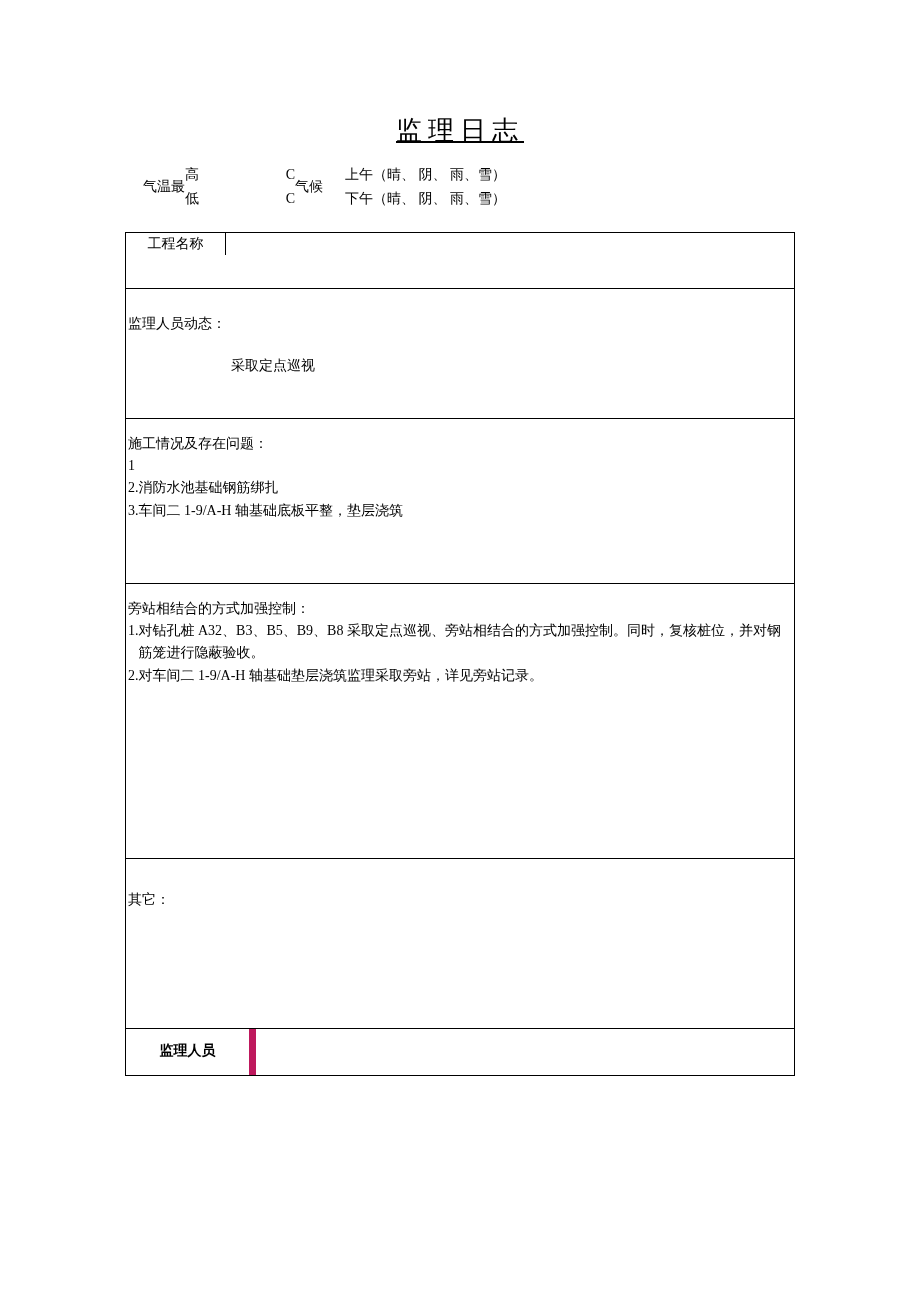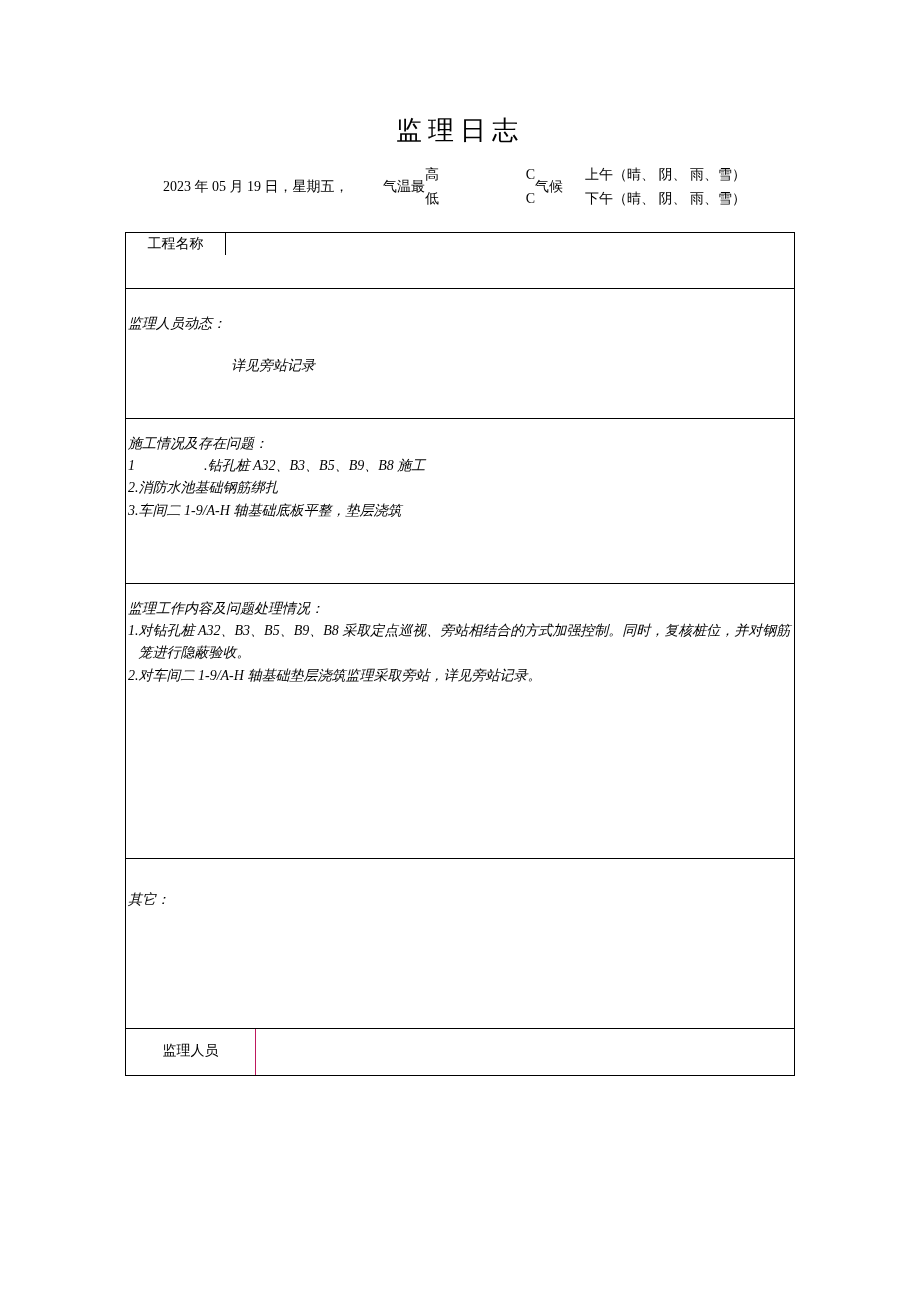--- a/index.html
+++ b/index.html
@@ -16,20 +16,21 @@
       font-size: 14px;
       line-height: 1.6;
     }
     .title {
       text-align: center;
       font-size: 26px;
       font-weight: normal;
       letter-spacing: 6px;
       margin-bottom: 12px;
       font-family: "SimSun", serif;
+      text-decoration: underline;
     }
     .header-row {
       display: flex;
       align-items: center;
       margin-bottom: 20px;
       width: 100%;
     }
     .date-cell {
       width: 240px;
       padding-left: 38px;
@@ -74,21 +75,20 @@
       display: flex;
       align-items: center;
       justify-content: center;
     }
     .value-cell {
       flex: 1;
     }
     .section {
       border-bottom: 1px solid #000;
       padding: 4px 2px;
-      font-style: italic;
     }
     .section-personnel {
       height: 130px;
       padding-top: 24px;
     }
     .section-personnel .indent {
       padding-left: 103px;
       margin-top: 20px;
     }
     .section-construction {
@@ -102,43 +102,43 @@
     .section-other {
       height: 170px;
       padding-top: 30px;
     }
     .row-signature {
       display: flex;
       height: 46px;
     }
     .sig-label {
       width: 130px;
-      border-right: 1px solid #be185d;
+      border-right: 7px solid #be185d;
       display: flex;
       align-items: center;
       justify-content: center;
+      font-weight: bold;
     }
     .list-item {
       display: flex;
     }
     .list-num-wide {
       width: 76px;
       flex-shrink: 0;
     }
     .list-num {
       flex-shrink: 0;
     }
   </style>
 </head>
 <body>
 
 <h1 class="title">监理日志</h1>
 
 <div class="header-row">
-  <div class="date-cell">2023 年 05 月 19 日，星期五，</div>
   <div class="temp-label">气温最</div>
   <div class="temp-block">
     <div class="temp-line">
       <span>高</span>
       <span>C</span>
     </div>
     <div class="temp-line">
       <span>低</span>
       <span>C</span>
     </div>
@@ -152,41 +152,40 @@
 
 <div class="main-table">
 
   <div class="row-project">
     <div class="label-cell">工程名称</div>
     <div class="value-cell"></div>
   </div>
 
   <div class="section section-personnel">
     <div>监理人员动态：</div>
-    <div class="indent">详见旁站记录</div>
+    <div class="indent">采取定点巡视</div>
   </div>
 
   <div class="section section-construction">
     <div>施工情况及存在问题：</div>
     <div class="list-item">
       <span class="list-num-wide">1</span>
-      <span>.钻孔桩 A32、B3、B5、B9、B8 施工</span>
     </div>
     <div class="list-item">
       <span class="list-num">2.</span>
       <span>消防水池基础钢筋绑扎</span>
     </div>
     <div class="list-item">
       <span class="list-num">3.</span>
       <span>车间二 1-9/A-H 轴基础底板平整，垫层浇筑</span>
     </div>
   </div>
 
   <div class="section section-supervision">
-    <div>监理工作内容及问题处理情况：</div>
+    <div>旁站相结合的方式加强控制：</div>
     <div class="list-item">
       <span class="list-num">1.</span>
       <span>对钻孔桩 A32、B3、B5、B9、B8 采取定点巡视、旁站相结合的方式加强控制。同时，复核桩位，并对钢筋笼进行隐蔽验收。</span>
     </div>
     <div class="list-item">
       <span class="list-num">2.</span>
       <span>对车间二 1-9/A-H 轴基础垫层浇筑监理采取旁站，详见旁站记录。</span>
     </div>
   </div>
 

